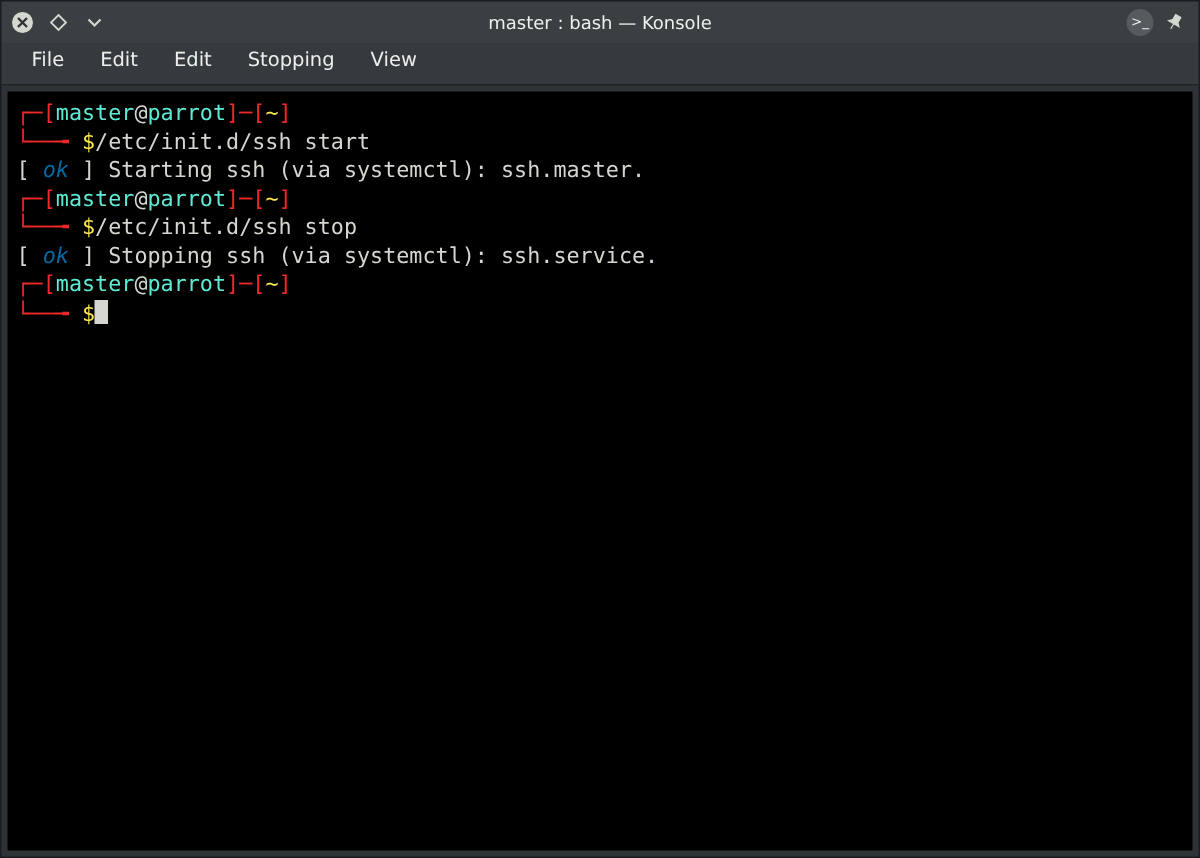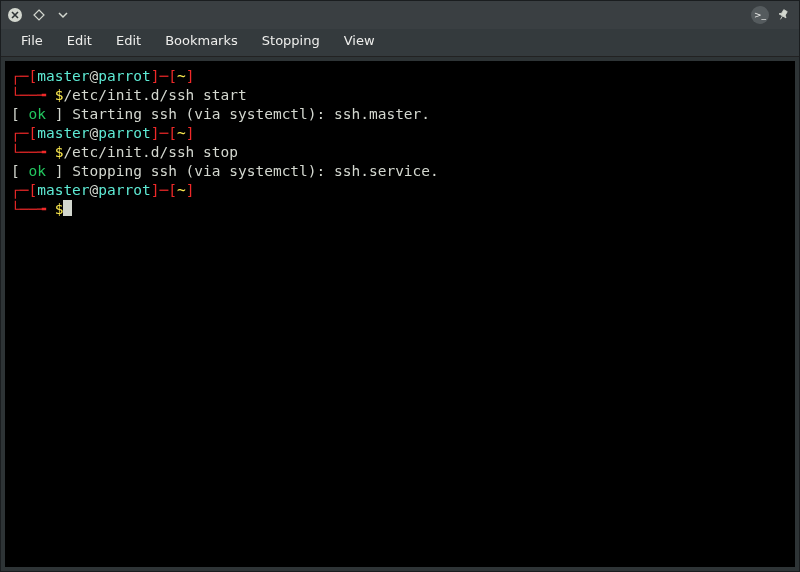--- a/index.html
+++ b/index.html
@@ -76,21 +76,21 @@
     font-family: "DejaVu Sans Mono", "Liberation Mono", monospace;
     font-size: 14.5px;
     line-height: 19px;
     white-space: pre;
     color: #d3d7cf;
     overflow: hidden;
   }
   .c-red   { color: #ef2929; }
   .c-cyan  { color: #5eead4; }
   .c-yellow{ color: #fce94f; }
-  .c-green-b { color: #22c55e; }
+  .c-green-b { color: #0369a1; font-style: italic; }
   .c-white { color: #d3d7cf; }
   .cursor {
     display: inline-block;
     width: 9px; height: 16px;
     background: #d3d7cf;
     vertical-align: -2px;
   }
 </style>
 </head>
 <body>
@@ -108,35 +108,35 @@
       <svg width="12" height="12" viewBox="0 0 12 12">
         <path d="M6 1 L11 6 L6 11 L1 6 Z" fill="none" stroke="#d3d7cf" stroke-width="1.2"></path>
       </svg>
     </div>
     <div class="win-btn">
       <svg width="12" height="12" viewBox="0 0 12 12">
         <path d="M2 4 L6 8 L10 4" fill="none" stroke="#d3d7cf" stroke-width="1.5"></path>
       </svg>
     </div>
   </div>
+  <div class="title">master : bash — Konsole</div>
   <div class="titlebar-right">
     <div class="shell-circle">&gt;_</div>
     <div class="win-btn">
       <svg width="12" height="12" viewBox="0 0 12 12">
         <path d="M4 1 L8 1 L8 5 L10 7 L2 7 L4 5 Z M6 7 L6 11" fill="#d3d7cf" stroke="#d3d7cf" stroke-width="0.8" transform="rotate(30 6 6)"></path>
       </svg>
     </div>
   </div>
 </div>
 
 <div class="menubar">
   <div class="menu-item">File</div>
   <div class="menu-item">Edit</div>
   <div class="menu-item">Edit</div>
-  <div class="menu-item">Bookmarks</div>
   <div class="menu-item">Stopping</div>
   <div class="menu-item">View</div>
 </div>
 
 <div class="terminal"><span class="c-red">┌─[</span><span class="c-cyan">master</span><span class="c-white">@</span><span class="c-cyan">parrot</span><span class="c-red">]─[</span><span class="c-yellow">~</span><span class="c-red">]</span>
 <span class="c-red">└──╼ </span><span class="c-yellow">$</span><span class="c-white">/etc/init.d/ssh start</span>
 <span class="c-white">[ </span><span class="c-green-b">ok</span><span class="c-white"> ] Starting ssh (via systemctl): ssh.master.</span>
 <span class="c-red">┌─[</span><span class="c-cyan">master</span><span class="c-white">@</span><span class="c-cyan">parrot</span><span class="c-red">]─[</span><span class="c-yellow">~</span><span class="c-red">]</span>
 <span class="c-red">└──╼ </span><span class="c-yellow">$</span><span class="c-white">/etc/init.d/ssh stop</span>
 <span class="c-white">[ </span><span class="c-green-b">ok</span><span class="c-white"> ] Stopping ssh (via systemctl): ssh.service.</span>

